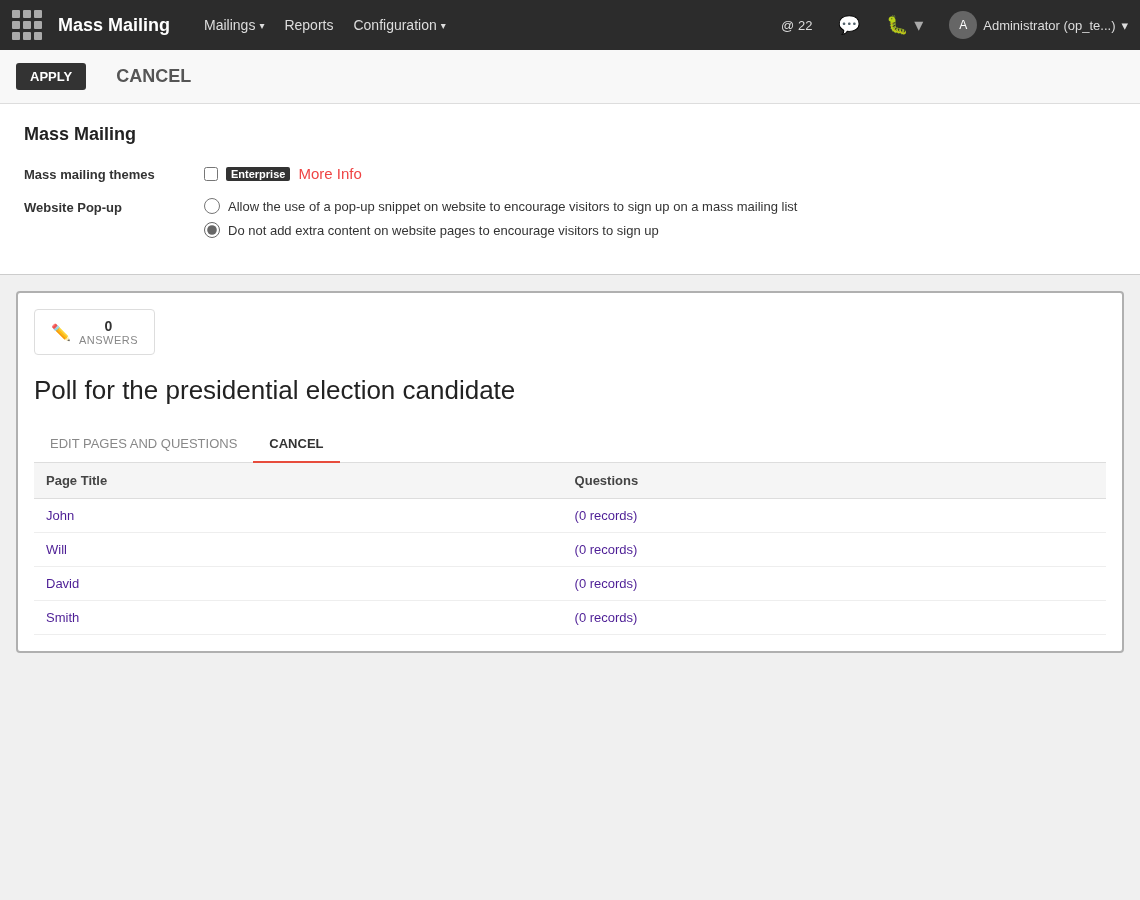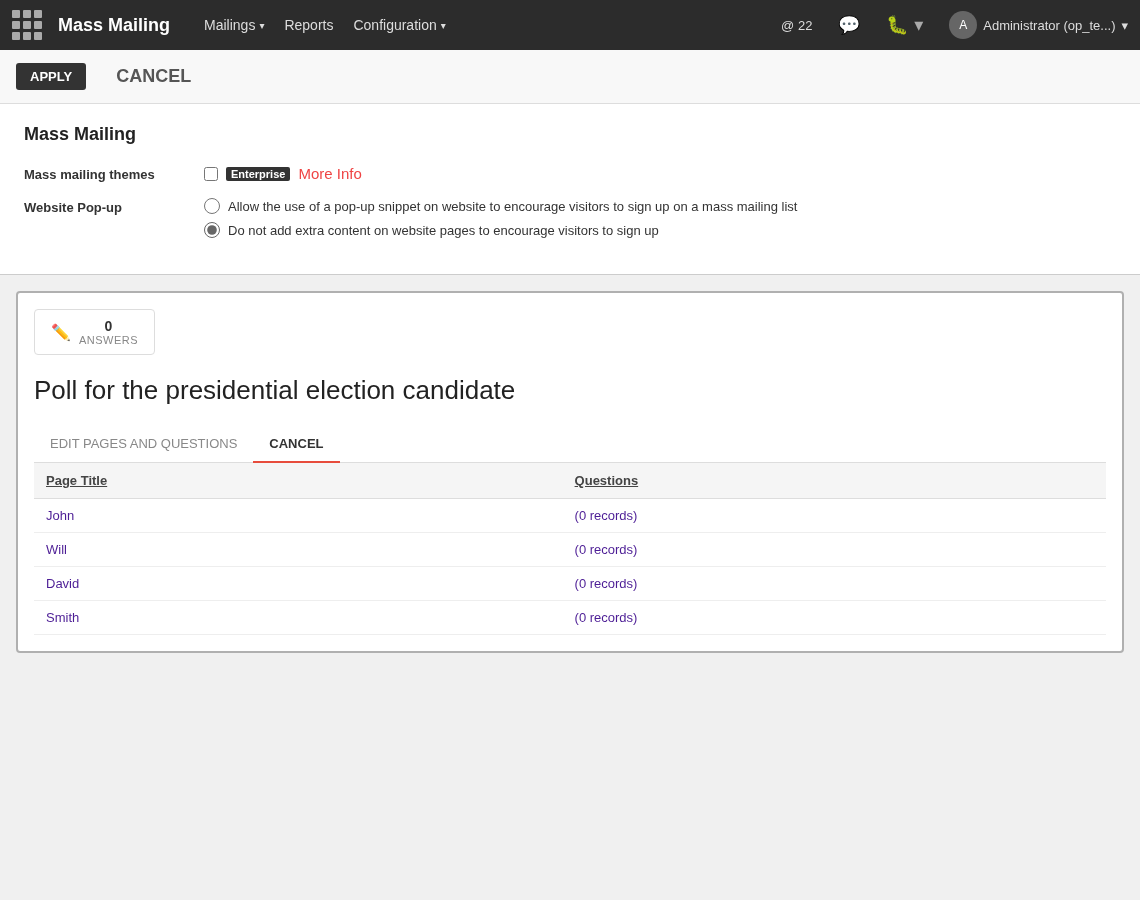--- a/index.html
+++ b/index.html
@@ -248,21 +248,20 @@
       margin-top: 0;
     }
     .data-table th {
       background: #f5f5f5;
       padding: 10px 12px;
       text-align: left;
       font-size: 13px;
       font-weight: bold;
       color: #444;
       border-bottom: 1px solid #ddd;
-      text-decoration: underline;
     }
     .data-table td {
       padding: 9px 12px;
       font-size: 13px;
       color: #4c1d95;
       border-bottom: 1px solid #eee;
     }
   </style>
 </head>
 <body>

